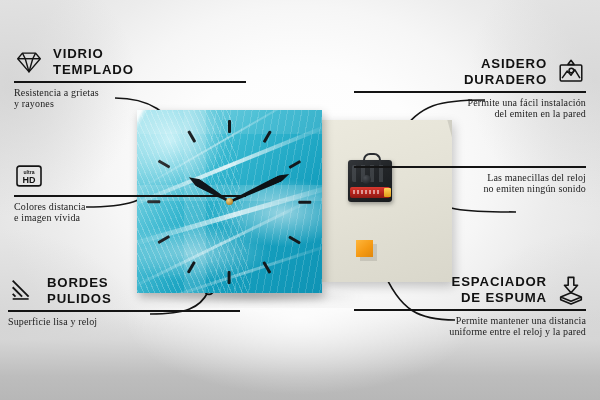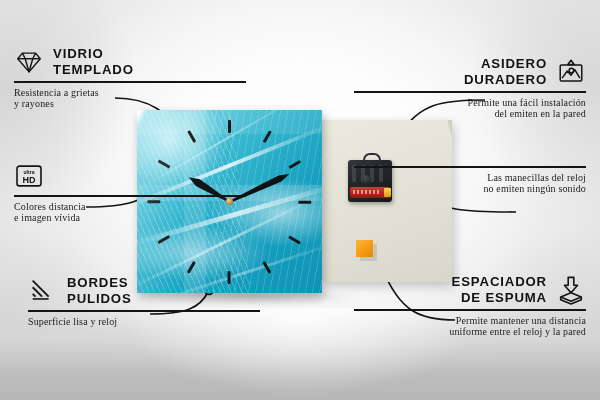--- a/index.html
+++ b/index.html
@@ -254,21 +254,21 @@
         <rect x="3.2" y="5.5" width="25.6" height="21" rx="2.6" fill="none" stroke="#141414" stroke-width="1.7"></rect>
         <text x="16" y="14.2" text-anchor="middle" font-family="Liberation Sans, sans-serif" font-size="5.4" font-weight="700" fill="#141414">ultra</text>
         <text x="16" y="23.4" text-anchor="middle" font-family="Liberation Sans, sans-serif" font-size="9.6" font-weight="700" fill="#141414">HD</text>
       </svg>
     </div>
     <div class="rule"></div>
     <div class="desc">Colores distancia
 e imagen vívida</div>
   </div>
 
-  <div class="feat left" style="left:28px;top:275px;">
+  <div class="feat left" style="left:8px;top:275px;">
     <div class="row">
       <svg class="ico" viewBox="0 0 32 32">
         <g stroke="#141414" stroke-width="2" stroke-linecap="butt">
           <path d="M5 5 L22 22"></path>
             <path d="M5 12 L15 22"></path>
             <path d="M5 19 L8 22"></path>
           <path d="M5 24.5 L22 24.5" stroke-width="1.7"></path>
         </g>
       </svg>
       <div class="ttl">BORDES

